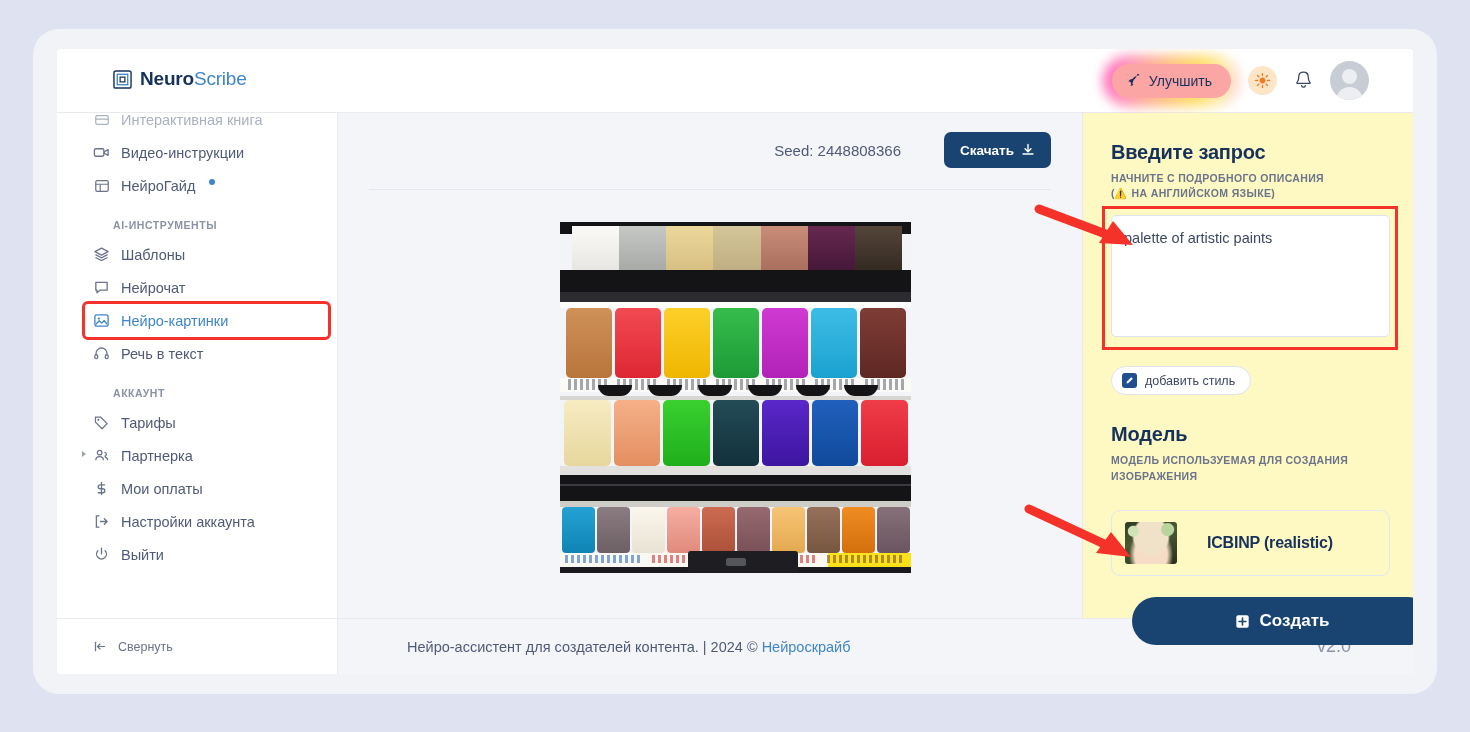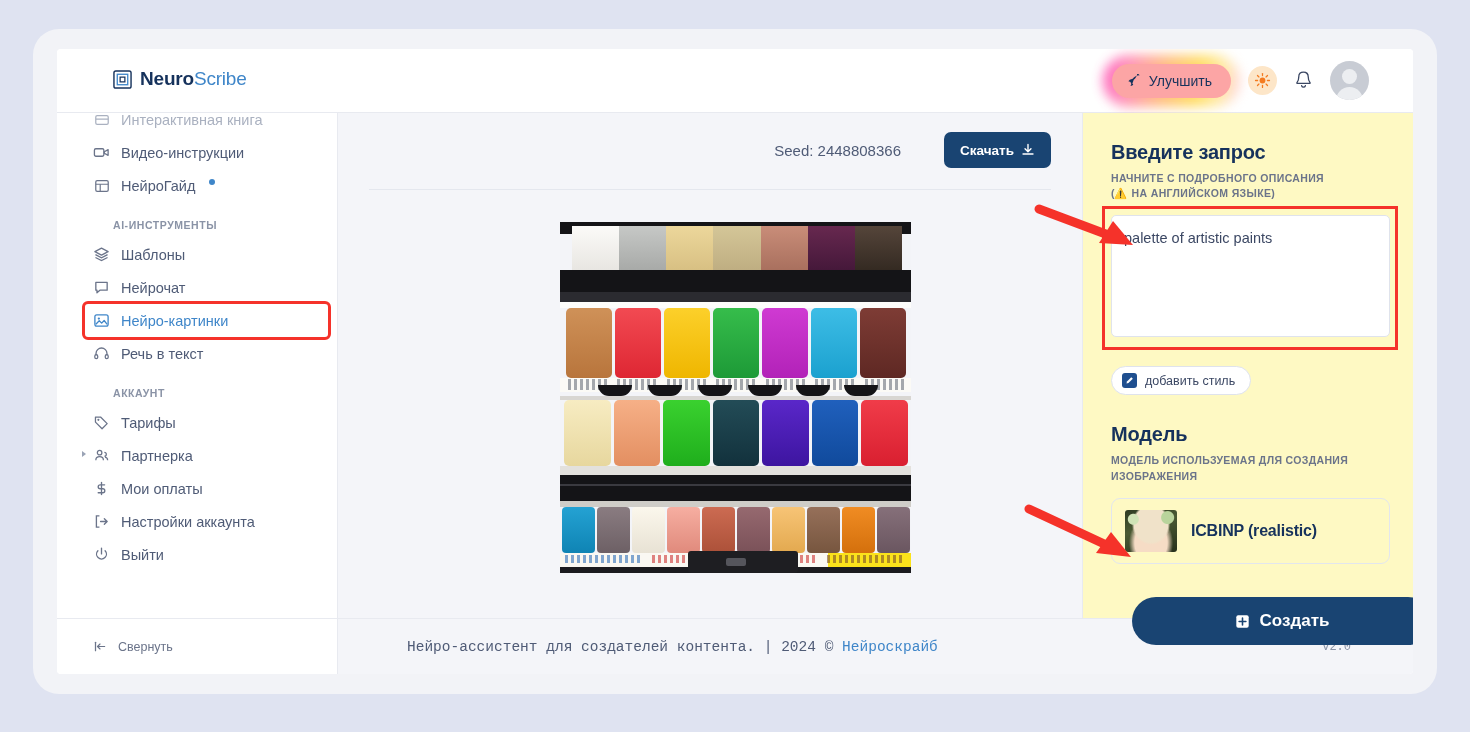--- a/index.html
+++ b/index.html
@@ -165,24 +165,24 @@
   #style-btn {
     margin-top: 25px;
     display: inline-flex; align-items: center; gap: 8px;
     background: #fff; border: 1px solid #dfe3ec; border-radius: 16px;
     padding: 6px 15px 6px 10px;
     font-family: inherit; font-size: 12.5px; color: #3b4763; cursor: pointer;
   }
   #style-icon { width: 15px; height: 15px; border-radius: 3px; background: #1f4f8f; display:flex; align-items:center; justify-content:center; }
   #model-block { margin-top: 28px; }
   #model-card {
-    margin-top: 14px;
+    margin-top: 26px;
     width: 279px; height: 66px;
     border: 1px solid #e2e6ee; border-radius: 9px;
-    display: flex; align-items: center; gap: 14px;
+    display: flex; align-items: center; gap: 30px;
     padding: 0 13px; cursor: pointer; overflow: hidden;
   }
   #model-thumb {
     width: 52px; height: 42px; border-radius: 3px; flex: 0 0 52px;
     background:
       radial-gradient(circle at 16% 22%, #cfe3b6 0 5px, transparent 6px),
       radial-gradient(circle at 82% 18%, #b9d49c 0 6px, transparent 7px),
       radial-gradient(ellipse at 50% 34%, #f0e2c9 0 46%, transparent 52%),
       radial-gradient(ellipse at 50% 78%, #f6dcc5 0 44%, transparent 60%),
       linear-gradient(160deg,#2e3b22 0%,#4a5a33 40%,#27301c 100%);
@@ -198,25 +198,25 @@
     display: flex; align-items: center; justify-content: center; gap: 10px;
     z-index: 6;
   }
 
   
   #footer {
     position: absolute; left: 281px; top: 569px;
     width: 1075px; height: 56px;
     background: #f4f5f9;
     border-top: 1px solid #e8eaf0;
-    display: flex; align-items: center; font-family: Liberation Mono, monospace;
+    display: flex; align-items: center;
   }
   #footer-text { margin-left: 69px; font-size: 14.5px; color: #4f5b76; }
   #footer-link { color: #3f86c9; }
-  #footer-version { position: absolute; right: 62px; font-size: 12px; color: #8a93a6; }
+  #footer-version { position: absolute; right: 62px; font-size: 18px; color: #8a93a6; }
 
   
   .arrow { position: absolute; z-index: 7; pointer-events: none; }
 </style>
 </head>
 <body>
 
 <div id="app-card">
   <div id="app-inner">
 

